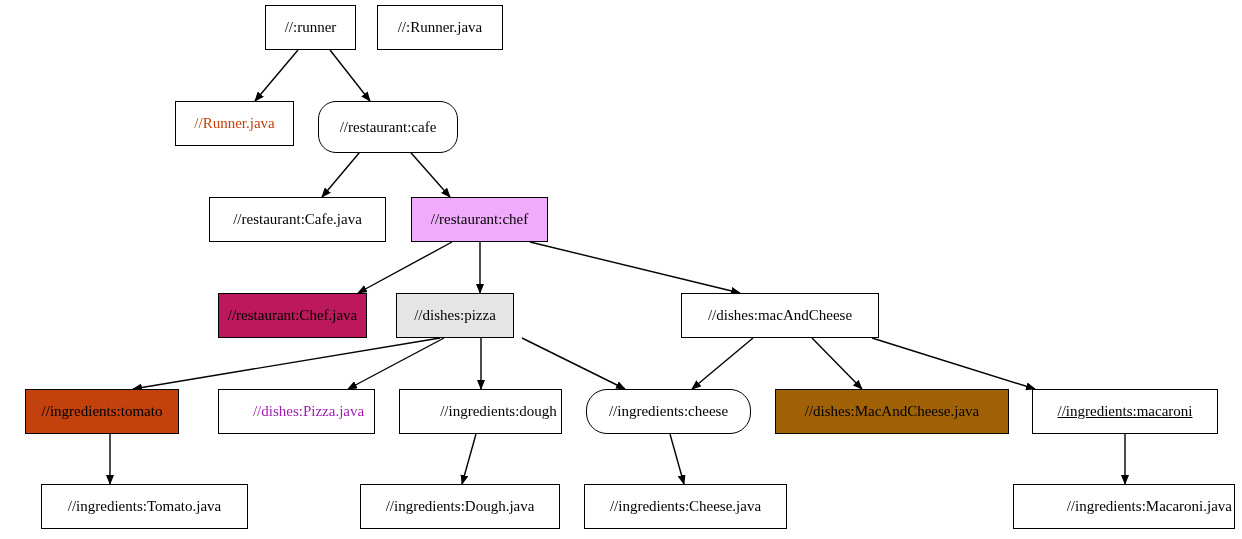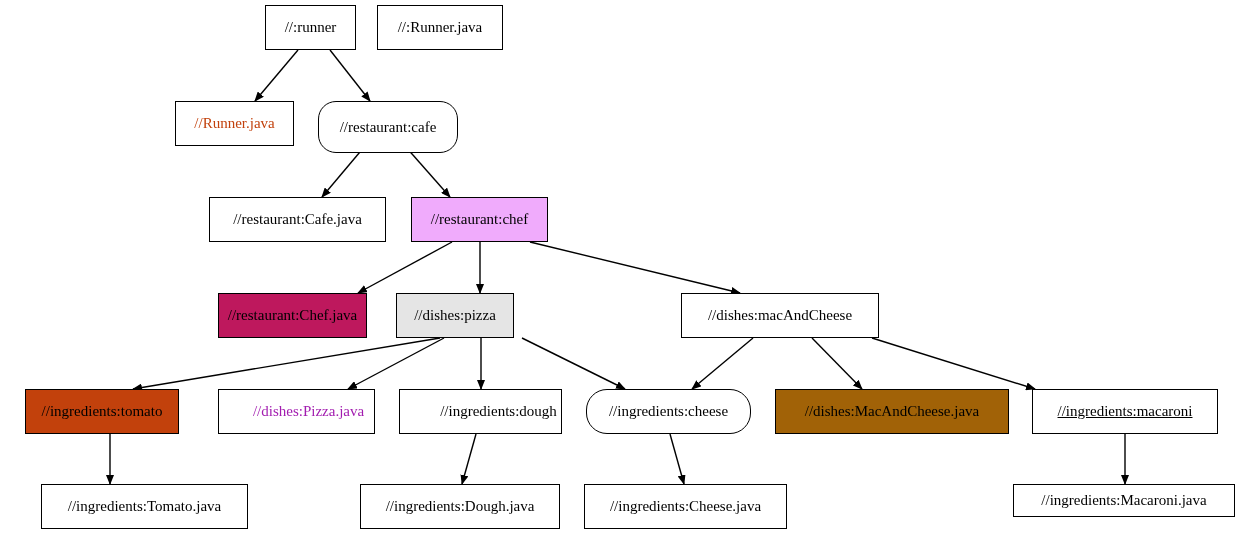--- a/index.html
+++ b/index.html
@@ -123,18 +123,18 @@
       </div>
       <div class="graph-node" style="left: 5px; top: 484px; width: 207px; height: 45px; border-color: rgb(0, 0, 0); background: rgb(255, 255, 255); color: rgb(0, 0, 0); margin-left: 36px;">
         <span class="node-label">//ingredients:Tomato.java</span>
       </div>
       <div class="graph-node" style="left: 360px; top: 484px; width: 200px; height: 45px; border-color: rgb(0, 0, 0); background: rgb(255, 255, 255); color: rgb(0, 0, 0);">
         <span class="node-label">//ingredients:Dough.java</span>
       </div>
       <div class="graph-node" style="left: 584px; top: 484px; width: 203px; height: 45px; border-color: rgb(0, 0, 0); background: rgb(255, 255, 255); color: rgb(0, 0, 0);">
         <span class="node-label">//ingredients:Cheese.java</span>
       </div>
-      <div class="graph-node" style="left: 1013px; top: 484px; width: 222px; height: 33px; border-color: rgb(0, 0, 0); background: rgb(255, 255, 255); color: rgb(0, 0, 0);">
+      <div class="graph-node" style="left: 1013px; top: 484px; width: 222px; height: 45px; border-color: rgb(0, 0, 0); background: rgb(255, 255, 255); color: rgb(0, 0, 0); justify-content: flex-end;">
         <span class="node-label">//ingredients:Macaroni.java</span>
       </div>
     </div>
 
 </div>
 
 </body></html>

